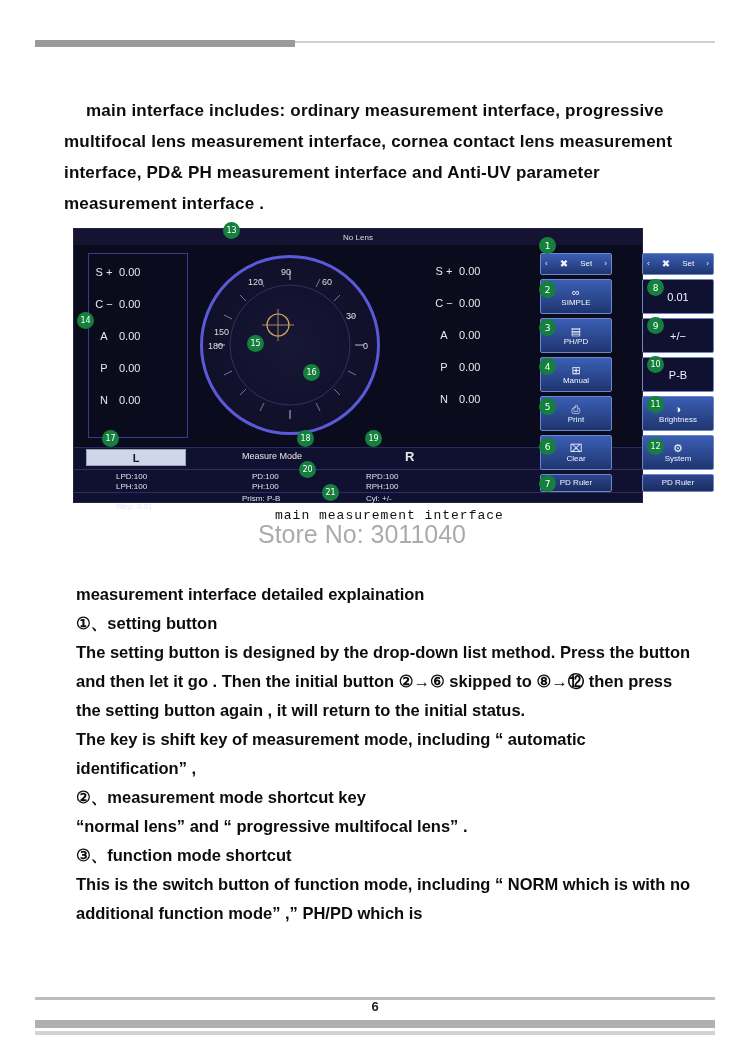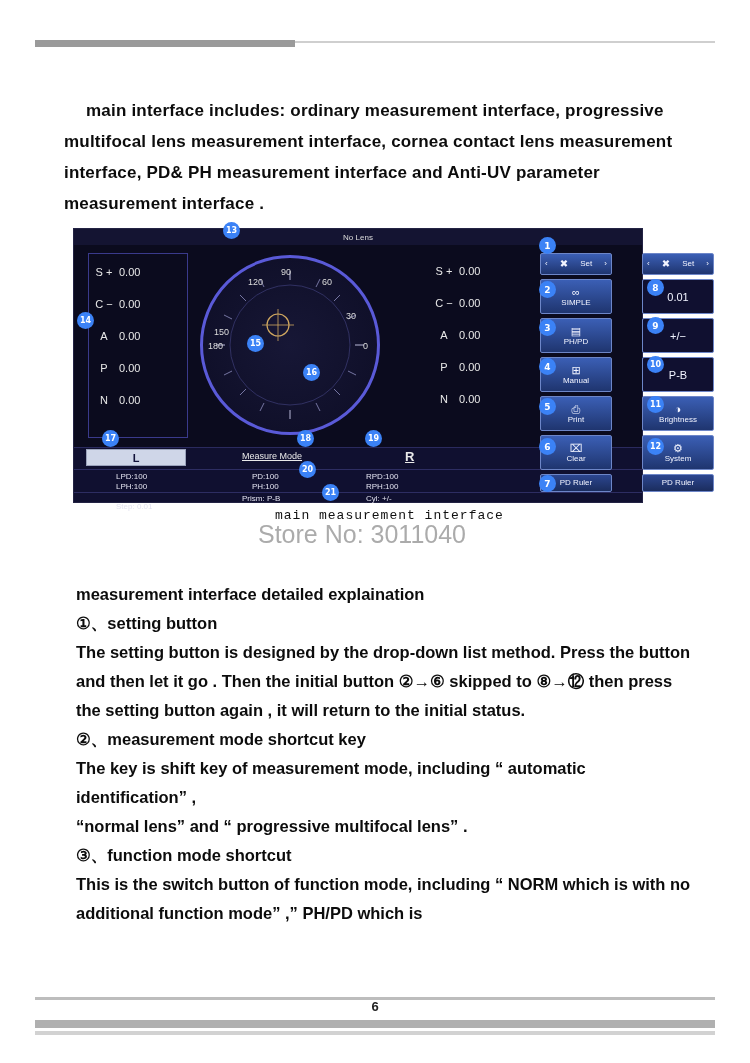--- a/index.html
+++ b/index.html
@@ -63,21 +63,21 @@
   }
   #dial .ticks{position:absolute;left:0;top:0;width:180px;height:180px;}
   .dnum{position:absolute;color:#dcdcdc;font-size:9px;}
 
   
   .right-panel{
     position:absolute;left:355px;top:24px;width:96px;height:185px;
   }
   
   .meas-row{
-    position:absolute;color:#e9e9e9;font-size:9px;text-decoration:underline;
+    position:absolute;color:#e9e9e9;font-size:9px;
   }
   .bottom-band{
     position:absolute;left:0;bottom:0;width:100%;height:54px;
     background:#101030;border-top:1px solid #2a2a5e;
   }
   .lr-box{
     position:absolute;left:12px;top:1px;width:100px;height:17px;
     background:#cfd6e8;border:1px solid #9aa2bb;box-sizing:border-box;
     display:flex;align-items:center;justify-content:center;
     color:#12123a;font-size:11px;font-weight:700;
@@ -100,21 +100,21 @@
   .mbtn.head{height:22px;flex-direction:row;justify-content:space-between;padding:0 4px;}
   .mbtn .ic{font-size:11px;line-height:12px;}
   .mbtn.flat{
     background:linear-gradient(#2c4690,#1b2d5e);height:18px;font-size:8px;
   }
   .mbtn.val{background:#101030;border:1px solid #6d86c8;font-size:11px;height:35px;}
 
   
   .badge{
     position:absolute;width:17px;height:17px;border-radius:50%;
-    background:#3b82f6;color:#fff;font-size:9px;font-weight:700;
+    background:#15803d;color:#fff;font-size:9px;font-weight:400;
     display:flex;align-items:center;justify-content:center;
     font-family:"DejaVu Sans", sans-serif;
   }
   .badge.small{font-size:8px;}
 
   
   #caption{
     position:absolute;left:275px;top:508px;
     font-family:"Liberation Mono", monospace;
     font-size:13px;letter-spacing:1px;color:#111;
@@ -344,20 +344,20 @@
     <div class="badge small" style="left: 322px; top: 484px;">21</div>
   </div>
 
 <div id="caption">main measurement interface</div>
 <div id="watermark">Store No: 3011040</div>
 
 <div id="body-text">
   <p>measurement interface detailed explaination</p>
   <p>①、setting button</p>
   <p>The setting button is designed by the drop-down list method. Press the button and then let it go . Then the initial button  ②→⑥  skipped to  ⑧→⑫  then press the setting button again , it will return to the initial status.</p>
+  <p>The key is shift key of measurement mode, including  “ automatic identification” ,</p>
   <p>②、measurement mode shortcut key</p>
-  <p>The key is shift key of measurement mode, including  “ automatic identification” ,</p>
   <p> “normal lens”  and  “ progressive multifocal lens”  .</p>
   <p>③、function mode shortcut</p>
   <p>This is the switch button of function mode, including  “ NORM which is with no additional function mode” ,”  PH/PD which is</p>
 </div>
 
 <div id="page-num">6</div>
 
 </body></html>

